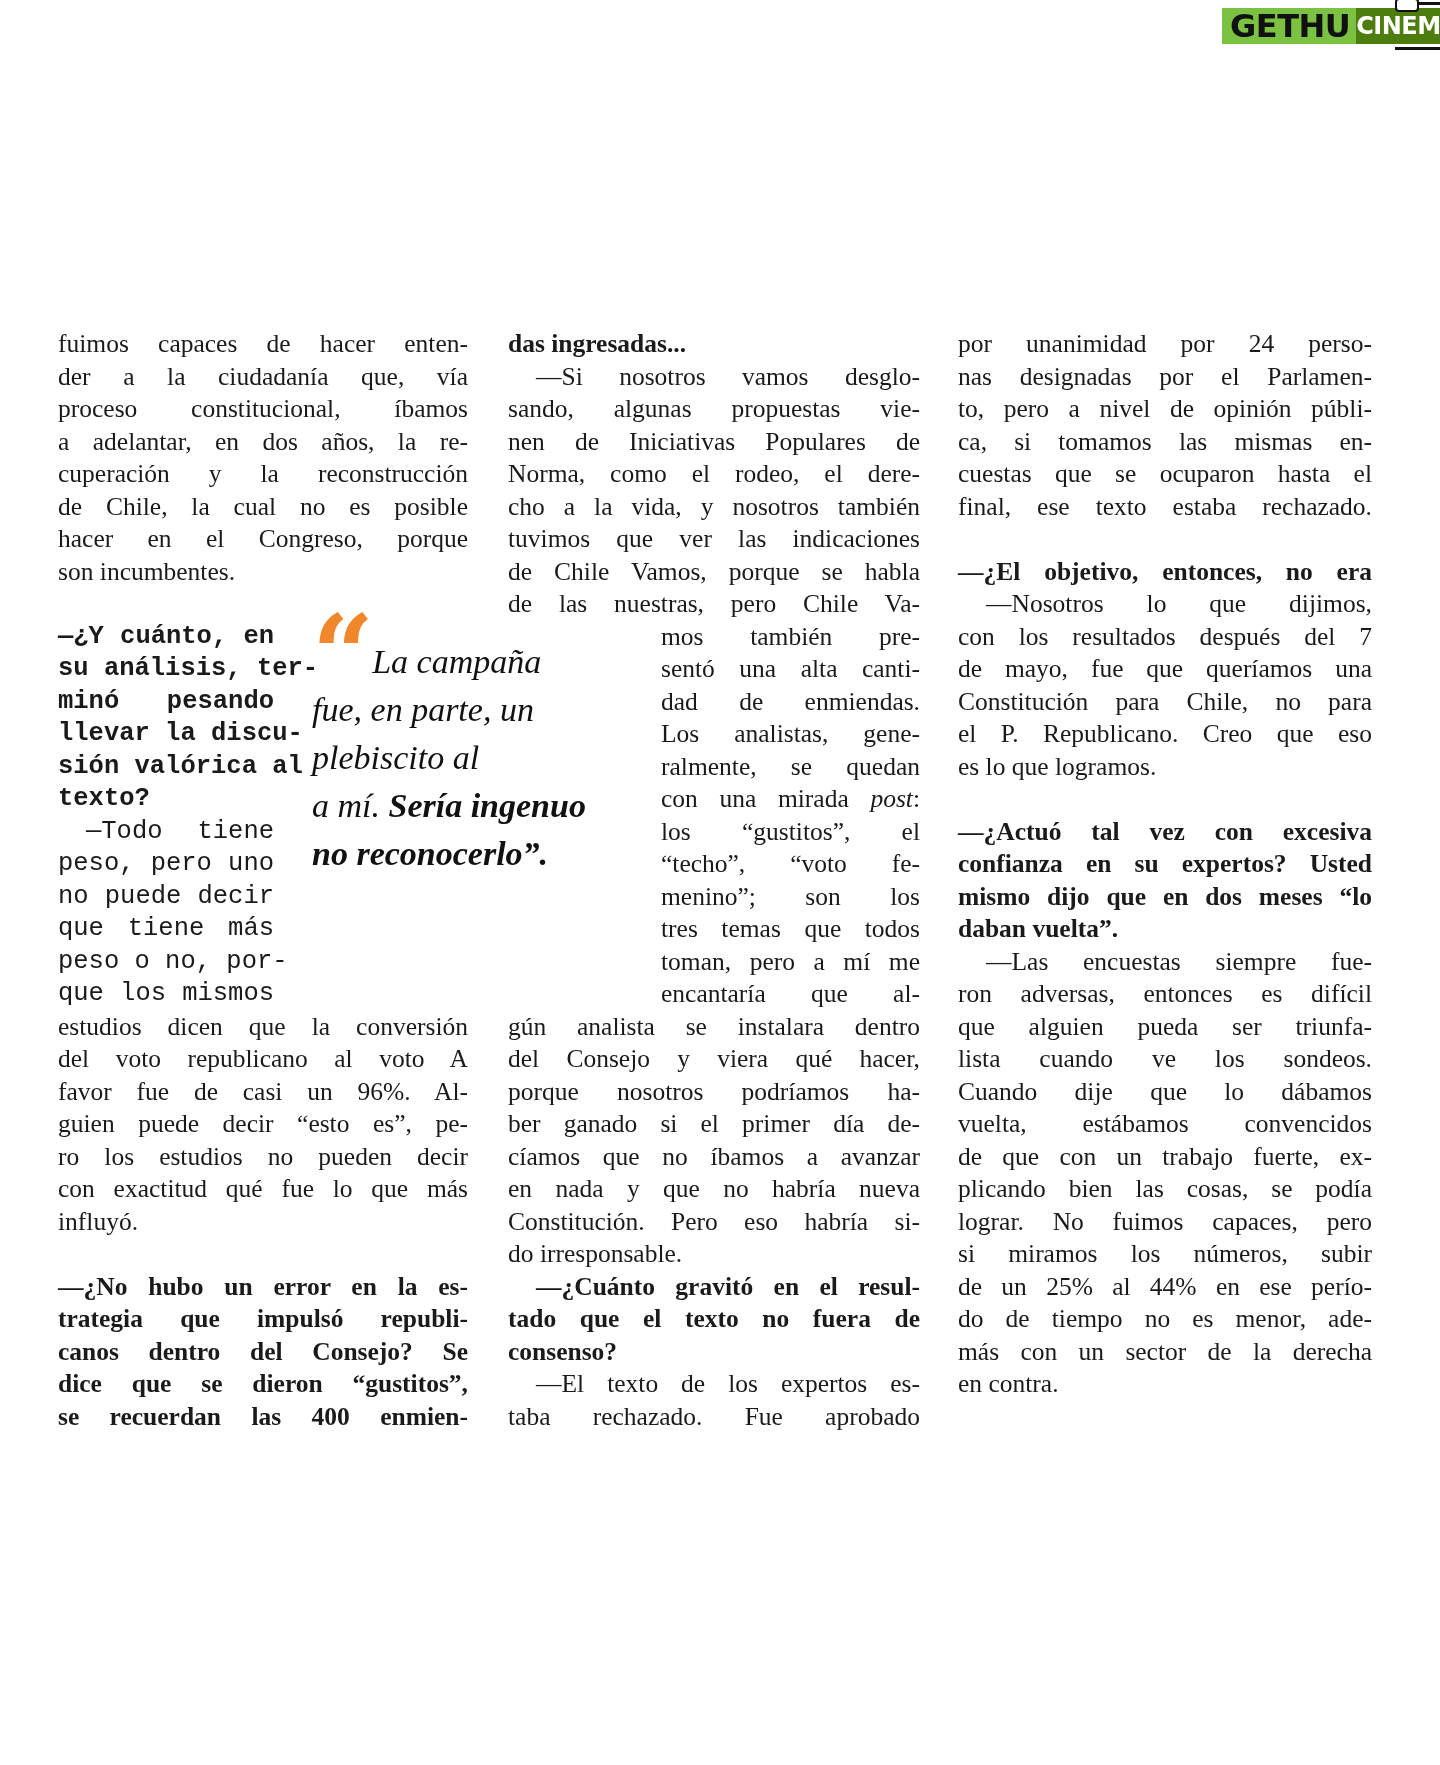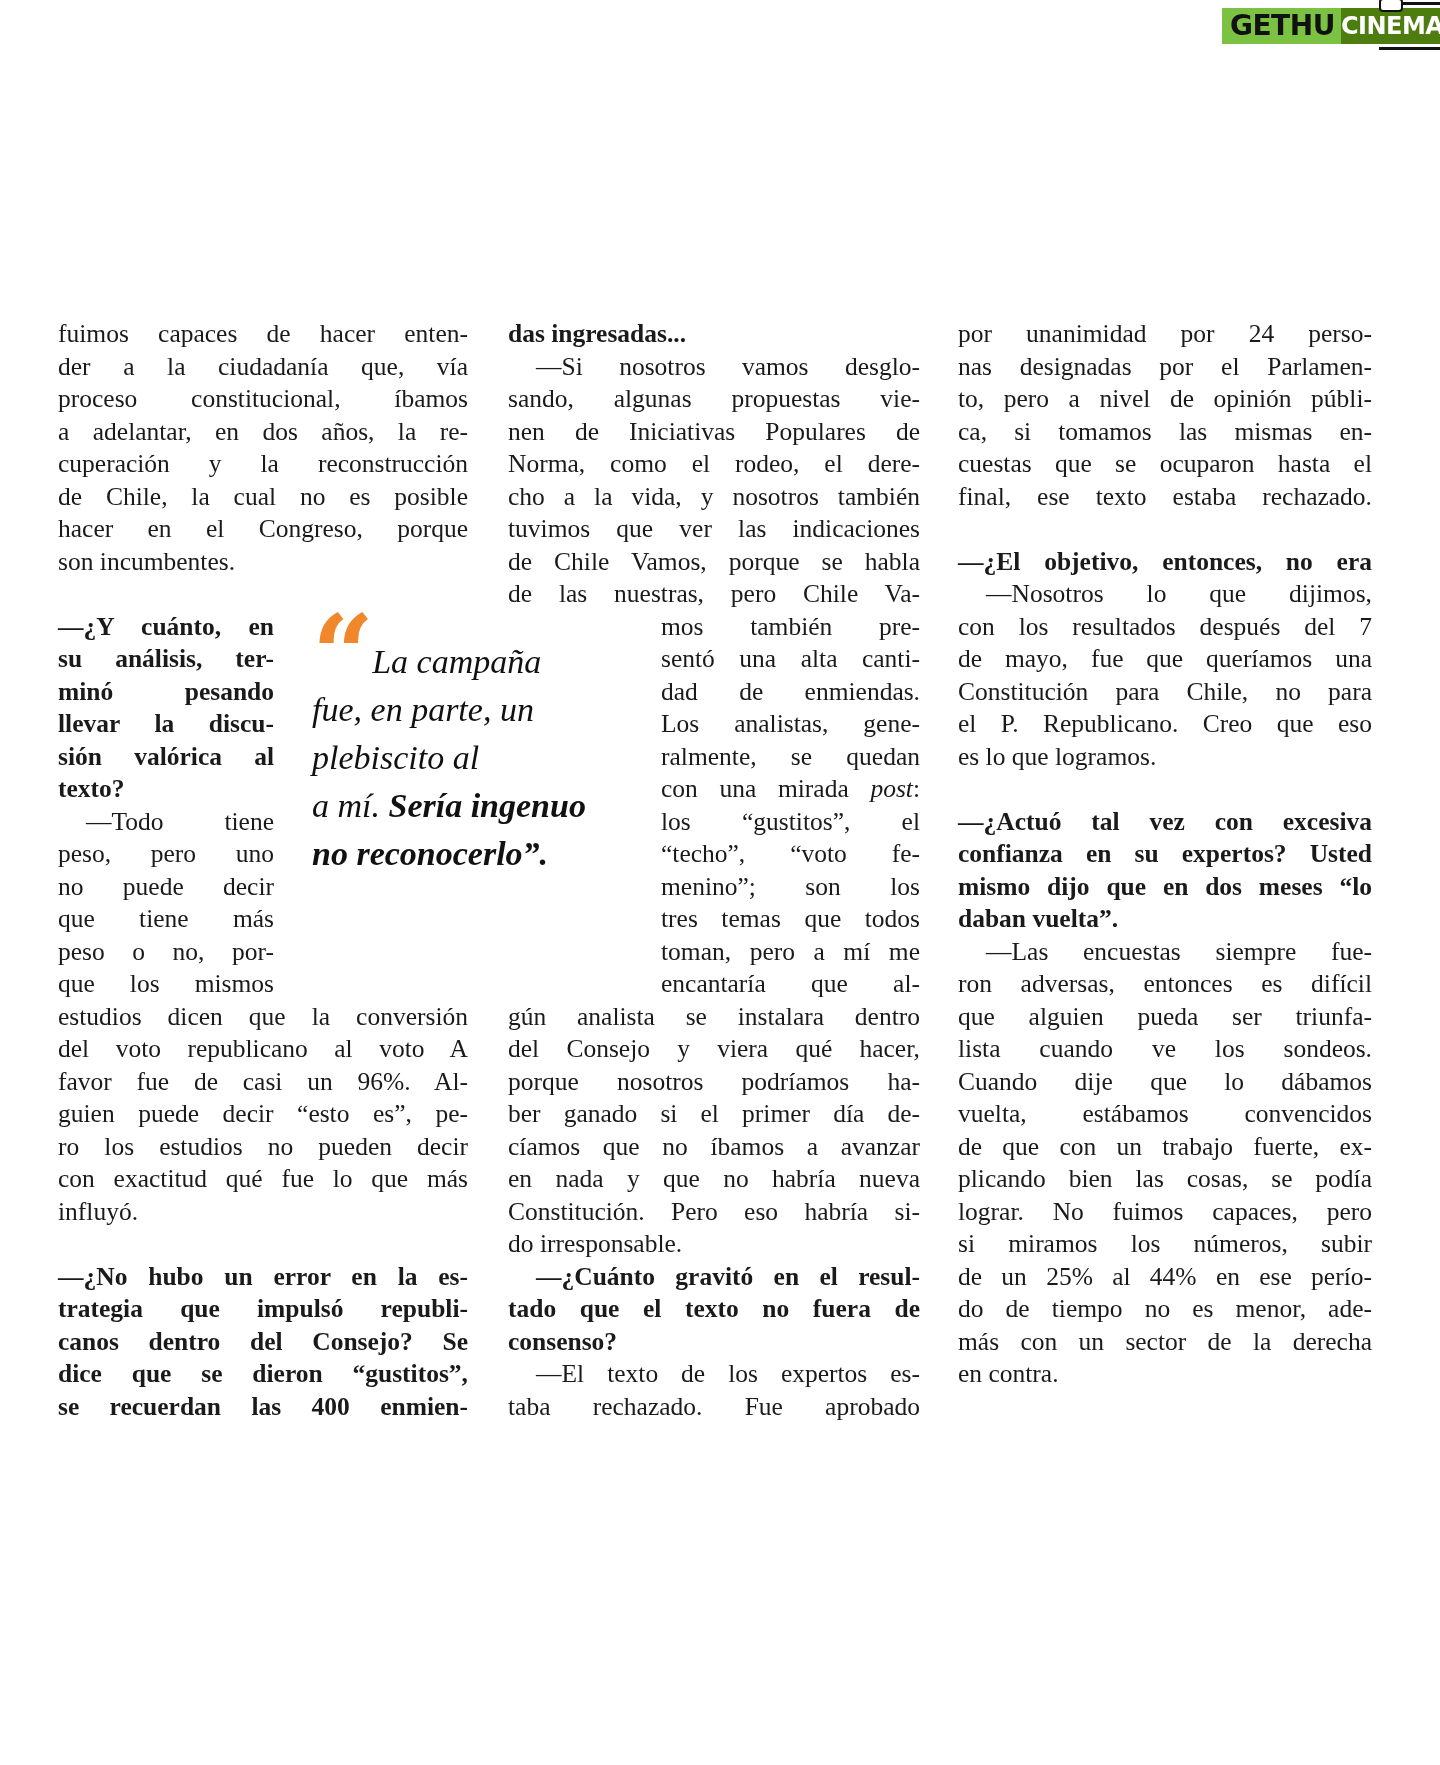--- a/index.html
+++ b/index.html
@@ -1,31 +1,31 @@
 <!DOCTYPE html>
 <html><head>
 <meta charset="utf-8">
 <style>
   html, body { margin:0; padding:0; background:#ffffff; }
   body { width:1440px; height:1765px; position:relative; overflow:hidden; font-family:"Liberation Serif","DejaVu Serif",serif; color:#1a1a1a; }
   .logo { position:absolute; left:1222px; top:6px; height:40px; display:flex; align-items:center; }
-  .logo .g1 { background:#7cc242; color:#111; font-family:"DejaVu Sans",sans-serif; font-weight:bold; font-size:28px; letter-spacing:-0.5px; padding:4px 6px 4px 8px; line-height:28px; }
+  .logo .g1 { background:#7cc242; color:#111; font-family:"DejaVu Sans",sans-serif; font-weight:bold; font-size:32px; letter-spacing:-0.5px; padding:4px 6px 4px 8px; line-height:28px; }
   .logo .g2 { background:#4d7c0f; color:#ffffff; font-family:"DejaVu Sans",sans-serif; font-weight:bold; font-size:24px; letter-spacing:-0.5px; padding:4px 4px 4px 0; line-height:28px; border-right:8px solid #111; }
   .logo .film { position:absolute; right:-2px; top:-4px; width:78px; height:48px; border:3px solid #111; border-left:none; box-sizing:border-box; }
   .logo .cam { position:absolute; right:52px; top:-8px; width:20px; height:10px; border:2px solid #111; border-radius:4px; background:#fff; }
 
-  .col { position:absolute; top:318px; font-size:25.5px; line-height:32.5px; }
+  .col { position:absolute; top:328px; font-size:25.5px; line-height:32.5px; }
   .col1 { left:58px; width:410px; }
   .col2 { left:508px; width:412px; }
   .col3 { left:958px; width:414px; }
   .ln { display:block; white-space:nowrap; text-align:justify; text-align-last:justify; height:32.5px; }
   .ln.last { text-align-last:left; }
   .b { font-weight:bold; }
   .gap { display:block; height:32.5px; }
-  .narrowL { width:216px; }
+  .narrowL { width:216px;font-family:Liberation Mono, monospace; }
   .narrowR { margin-left:153px; width:259px; }
 
   .pull { position:absolute; left:312px; top:630px; width:330px; font-style:italic; font-size:34px; line-height:48px; color:#111; }
   .pull .ql { display:block; white-space:nowrap; }
   .pull .qmark { display:inline-block; color:#f0872a; font-size:108px; font-weight:bold; font-style:normal; font-family:"DejaVu Serif",serif; line-height:50px; vertical-align:-20px; margin-right:6px; letter-spacing:-8px; }
   .pull .strong { font-weight:bold; }
 </style>
 </head>
 <body>
 

